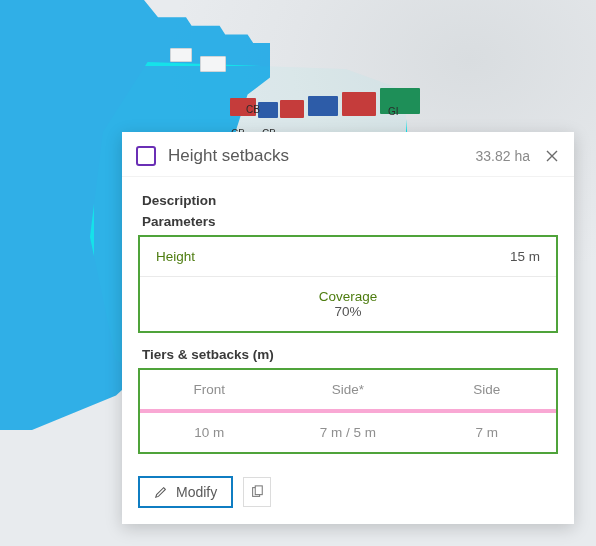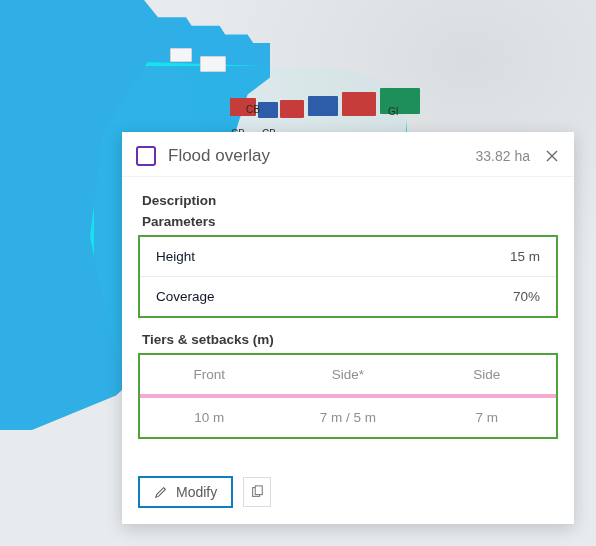--- a/index.html
+++ b/index.html
@@ -115,22 +115,22 @@
   }
   .green-box {
     border: 2px solid #4fa33a;
     margin: 6px 0 14px 0;
   }
   .param-row {
     display: flex; align-items: center;
     padding: 12px 16px;
     border-bottom: 1px solid #eaeaea;
   }
-  .param-row:last-child { border-bottom: none; }
-  .param-name { flex:1; color:#0f172a; font-size:13.5px; }
+  .param-row:last-child { border-bottom: none; flex-direction: column; }
+  .param-name { flex:1; color:#4d7c0f; font-size:13.5px; }
   .param-val { color:#525252; font-size:13.5px; }
   .tiers-table {
     display: grid;
     grid-template-columns: 1fr 1fr 1fr;
     text-align: center;
   }
   .tiers-table > div {
     padding: 12px 8px;
     color: #8f8f8f;
     font-size: 13.5px;
@@ -177,21 +177,21 @@
     <span class="b-green l6"></span>
   </div>
   <span class="map-label" style="left:246px; top:104px">CB</span>
   <span class="map-label" style="left:231px; top:128px">CB</span>
   <span class="map-label" style="left:262px; top:128px">CB</span>
   <span class="map-label" style="left:388px; top:106px">GI</span>
 
   <div class="panel">
     <div class="panel-header">
       <div class="swatch"></div>
-      <div class="panel-title">Flood overlay</div>
+      <div class="panel-title">Height setbacks</div>
       <div class="panel-area">33.82 ha</div>
       <div class="close">
         <svg width="12" height="12" viewBox="0 0 12 12">
             <path d="M1 1 L11 11 M11 1 L1 11" stroke="#6b6b6b" stroke-width="1.4" fill="none"></path>
           </svg>
       </div>
     </div>
 
     <div class="panel-body">
       <div class="sec-label">Description</div>

